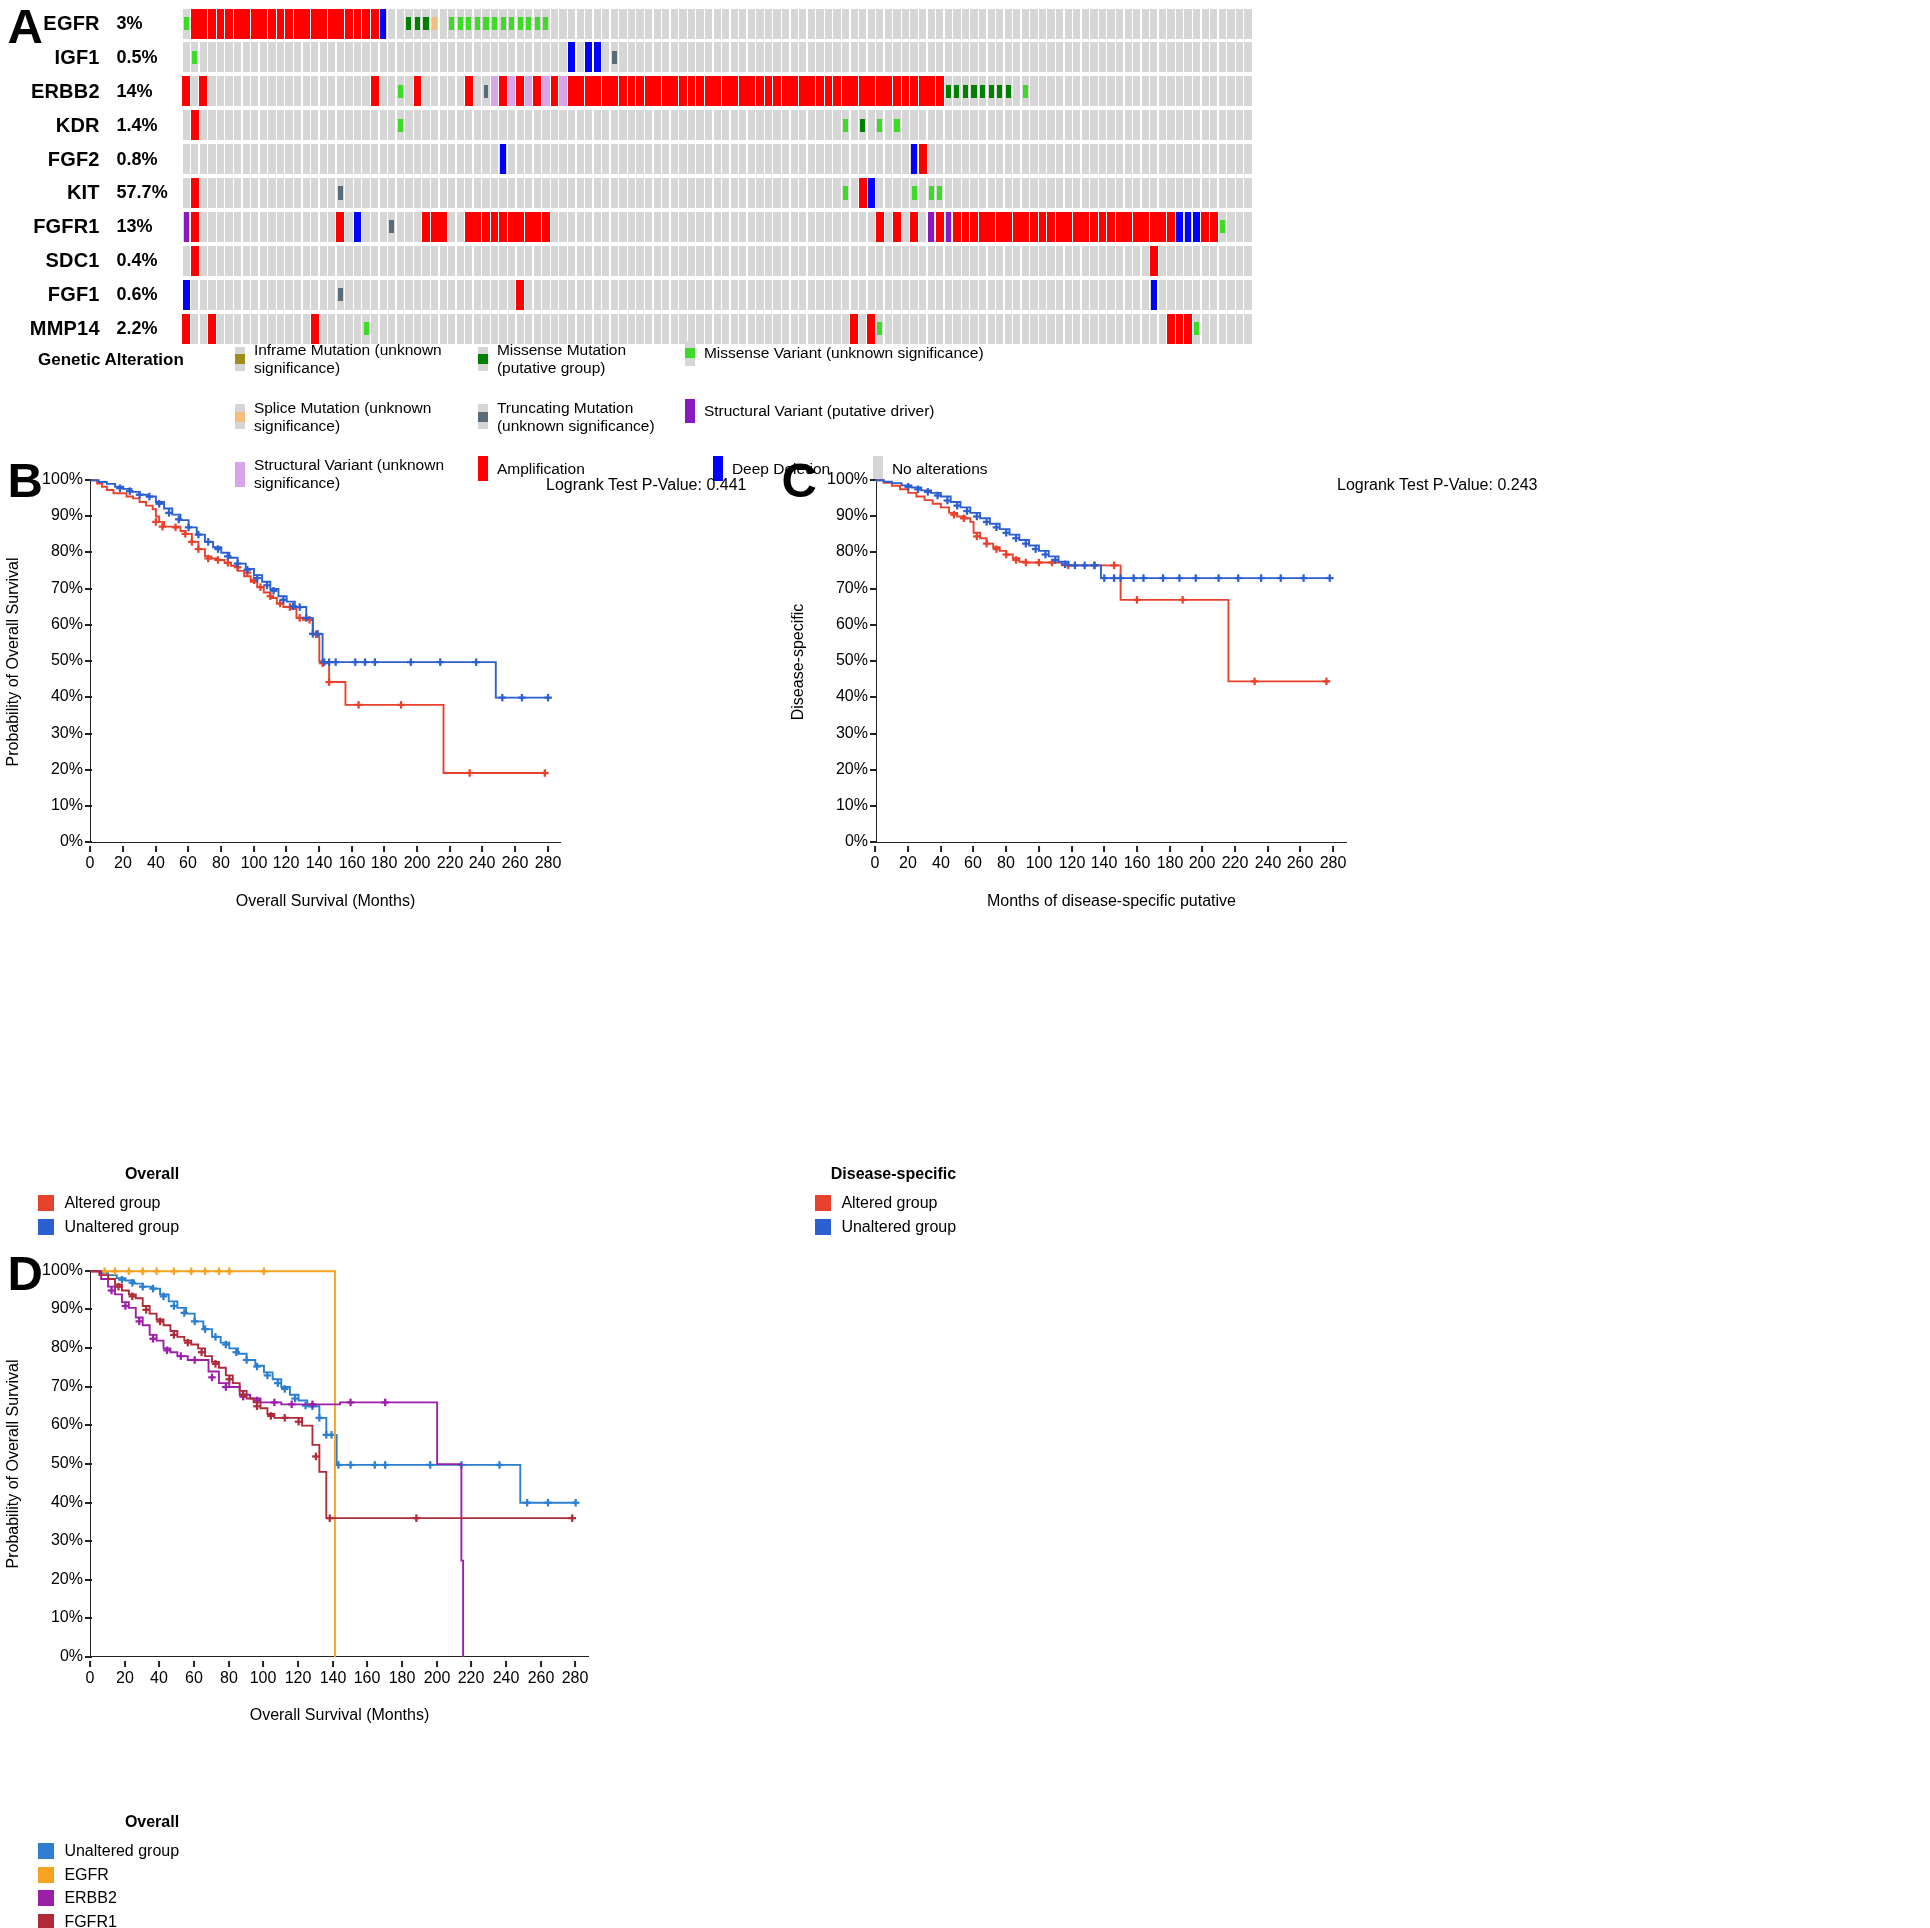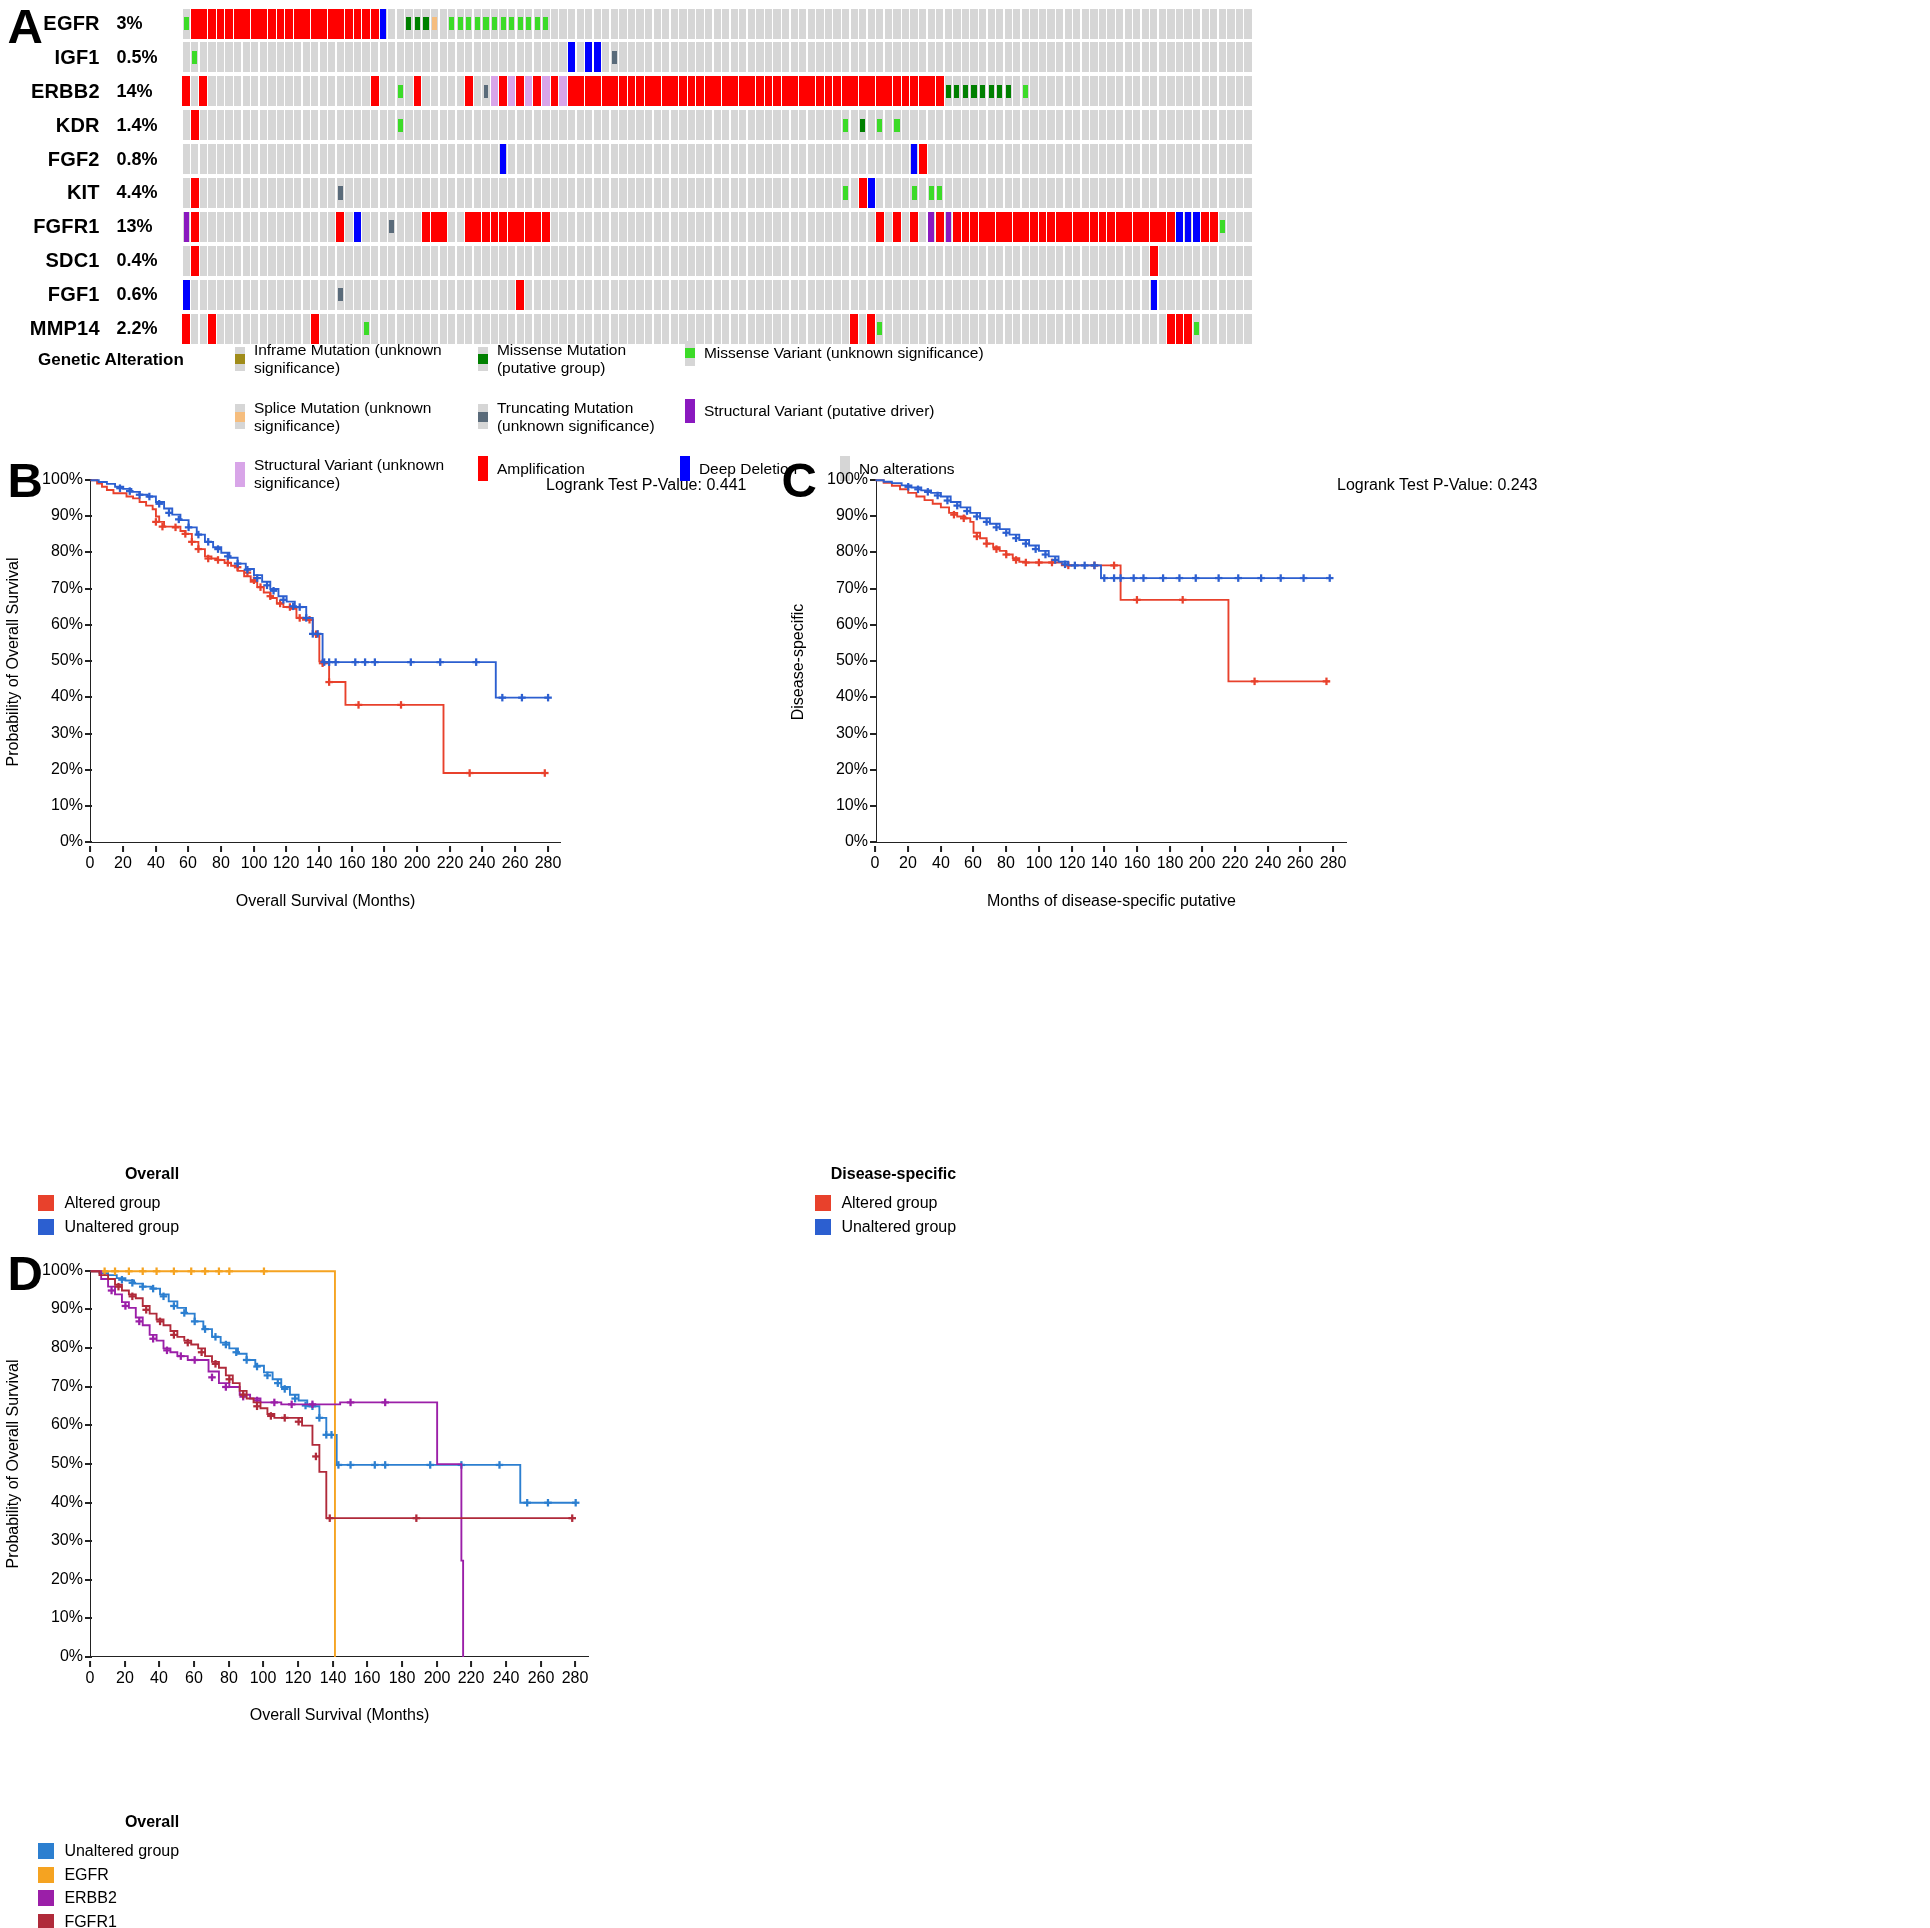--- a/index.html
+++ b/index.html
@@ -2115,21 +2115,21 @@
           <div class="op-cell">
             <div class="op-bg"></div>
           </div>
           <div class="op-cell">
             <div class="op-bg"></div>
           </div>
         </div>
       </div>
       <div class="op-row">
         <div class="op-gene">KIT</div>
-        <div class="op-pct">4.4%</div>
+        <div class="op-pct">57.7%</div>
         <div class="op-track">
           <div class="op-cell">
             <div class="op-bg"></div>
           </div>
           <div class="op-cell">
             <div class="op-bg"></div>
             <div class="op-amp"></div>
           </div>
           <div class="op-cell">
             <div class="op-bg"></div>
@@ -4150,21 +4150,21 @@
             <span>Structural Variant (putative driver)</span>
           </div>
         </div>
         <div class="ga-rowl">
           <div class="ga-item" style="width: 243px;">
             <span class="ga-swatch">
               <i class="sw-full" style="background: rgb(216, 165, 232);"></i>
             </span>
             <span>Structural Variant (unknown significance)</span>
           </div>
-          <div class="ga-item" style="width: 202px;">
+          <div class="ga-item" style="width: 235px;">
             <span class="ga-swatch">
               <i class="sw-full" style="background: rgb(255, 0, 0);"></i>
             </span>
             <span>Amplification</span>
           </div>
           <div class="ga-item" style="width: 160px;">
             <span class="ga-swatch">
               <i class="sw-full" style="background: rgb(0, 0, 255);"></i>
             </span>
             <span>Deep Deletion</span>

